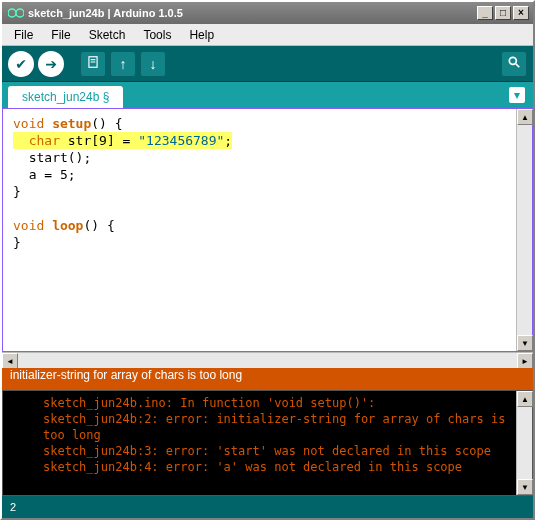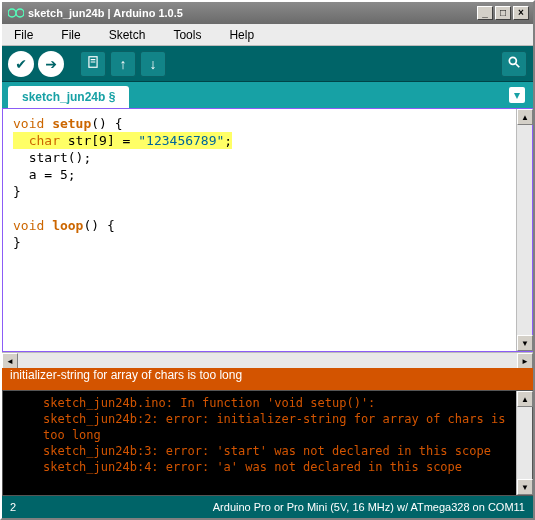--- a/index.html
+++ b/index.html
@@ -4,29 +4,29 @@
 <style>
 * { margin:0; padding:0; box-sizing:border-box; }
 body { width:535px; height:520px; font-family:"Segoe UI",Tahoma,Arial,sans-serif; font-size:12px; background:#d4d0c8; overflow:hidden; }
 .window { width:535px; height:520px; border:2px solid #808080; border-top-color:#fff; border-left-color:#fff; display:flex; flex-direction:column; background:#d4d0c8; }
 .titlebar { height:22px; background:linear-gradient(#8a8a8a,#6a6a6a); display:flex; align-items:center; padding:0 2px; color:#fff; font-weight:bold; font-size:11px; }
 .titlebar .logo { width:16px; height:16px; border-radius:50%; margin:0 4px; display:flex; align-items:center; justify-content:center; }
 .titlebar .logo svg { width:16px; height:16px; }
 .titlebar .title-text { flex:1; }
 .winbtns { display:flex; gap:2px; margin-right:2px; }
 .winbtn { width:16px; height:14px; background:#d4d0c8; border:1px solid #404040; border-top-color:#fff; border-left-color:#fff; font-size:10px; line-height:12px; text-align:center; color:#000; font-family:Arial; }
-.menubar { height:22px; background:#ececec; border-bottom:1px solid #bbb; display:flex; align-items:center; padding:0 4px; gap:12px; }
+.menubar { height:22px; background:#ececec; border-bottom:1px solid #bbb; display:flex; align-items:center; padding:0 4px; gap:2px; }
 .menuitem { padding:2px 8px; font-size:12px; cursor:default; }
 .toolbar { height:36px; background:#006468; display:flex; align-items:center; padding:0 6px; gap:4px; border-bottom:1px solid #004448; }
 .tbtn { width:26px; height:26px; border-radius:13px; background:#fff; display:flex; align-items:center; justify-content:center; color:#006468; font-size:14px; }
 .tbtn.square { border-radius:3px; background:#128488; color:#fff; border:1px solid #0a6064; }
 .tbtn svg { width:14px; height:14px; }
 .toolbar .spacer { flex:1; }
 .tabbar { height:26px; background:#17A1A5; display:flex; align-items:flex-end; padding:0 6px; position:relative; }
-.tab { background:#fff; color:#17A1A5; padding:4px 14px; font-size:12px; border-radius:3px 3px 0 0; font-weight:bold; }
+.tab { background:#fff; color:#17A1A5; padding:4px 14px; font-size:12px; border-radius:3px 3px 0 0; font-weight:normal; }
 .tabdd { position:absolute; right:8px; top:5px; width:16px; height:16px; background:#fff; border-radius:2px; display:flex; align-items:center; justify-content:center; color:#17A1A5; }
 .editor-wrap { flex:1; display:flex; background:#fff; border:1px solid #8b5cf6; margin:0; min-height:0; }
 .editor { flex:1; padding:6px 10px; font-family:Consolas,Monaco,monospace; font-size:13px; line-height:17px; color:#000; white-space:pre; overflow:hidden; }
 .kw { color:#CC6600; }
 .fn { color:#CC6600; font-weight:bold; }
 .str { color:#006699; }
 .hl { background:#FFFF66; display:inline-block; }
 .vscroll { width:16px; background:#e8e8e8; border-left:1px solid #bbb; position:relative; }
 .varrow { width:16px; height:16px; background:#d4d0c8; border:1px solid #808080; border-top-color:#fff; border-left-color:#fff; display:flex; align-items:center; justify-content:center; font-size:8px; position:absolute; left:0; }
 .varrow.up { top:0; }
@@ -134,16 +134,15 @@
 <span>sketch_jun24b:3: error: 'start' was not declared in this scope</span>
 <span>sketch_jun24b:4: error: 'a' was not declared in this scope</span></div>
     <div class="vscroll">
       <div class="varrow up">▲</div>
       <div class="varrow down">▼</div>
     </div>
   </div>
 
   <div class="statusbar">
     <span>2</span>
-    <span class="sright">Arduino Pro or Pro Mini (5V, 16 MHz) w/ ATmega328 on COM11</span>
   </div>
 
 </div>
 
 </body></html>

